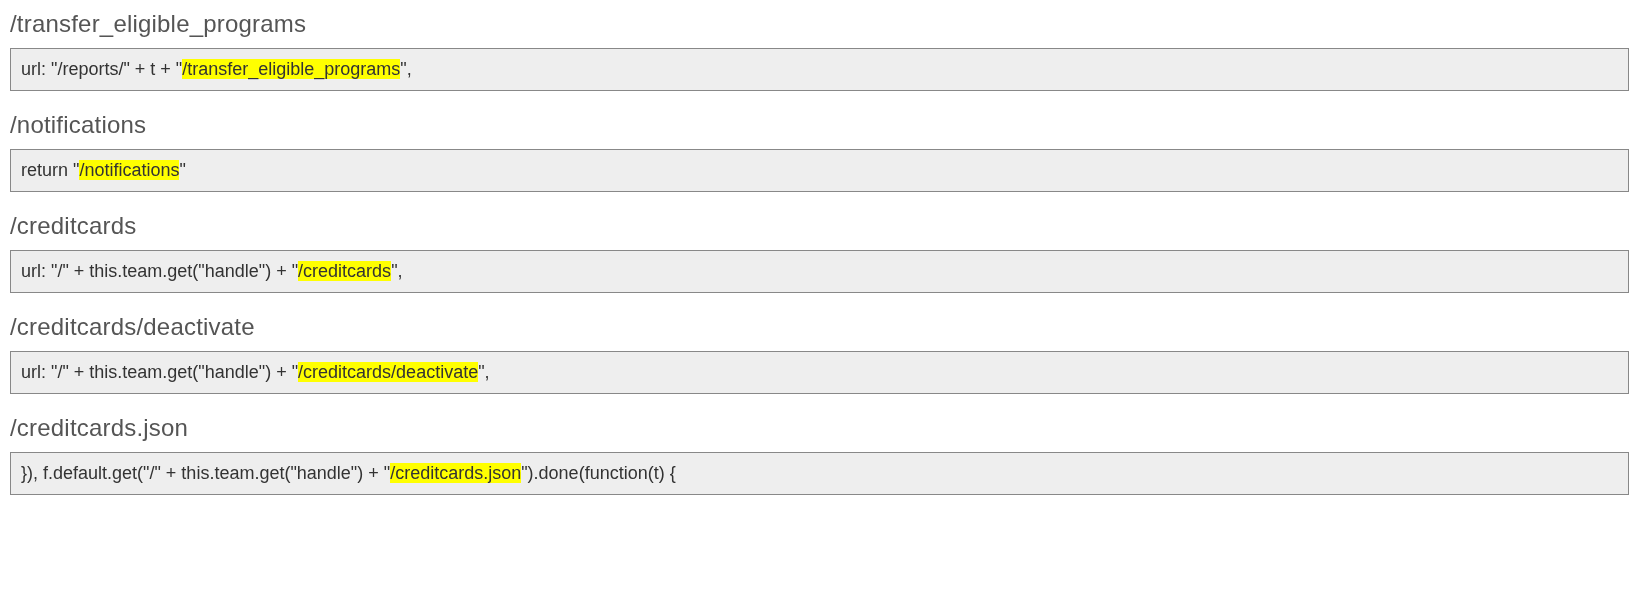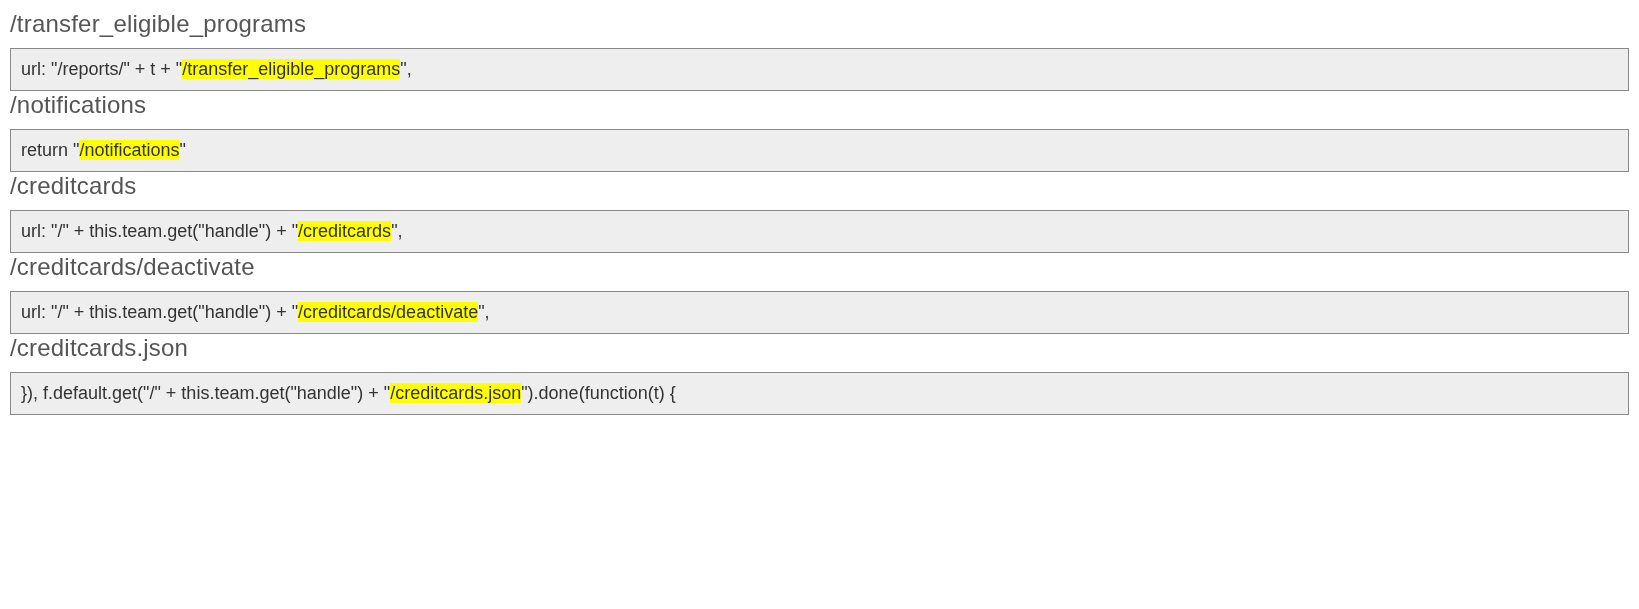--- a/index.html
+++ b/index.html
@@ -7,20 +7,21 @@
       padding: 0;
       box-sizing: border-box;
     }
     body {
       font-family: "Helvetica Neue", Helvetica, Arial, sans-serif;
       background: #ffffff;
       padding: 10px;
       width: 1639px;
     }
     .section {
+      margin-bottom: 20px;
     }
     .heading {
       font-size: 24px;
       font-weight: 400;
       color: #555555;
       margin-bottom: 10px;
       letter-spacing: 0.2px;
     }
     .codebox {
       background: #eeeeee;

